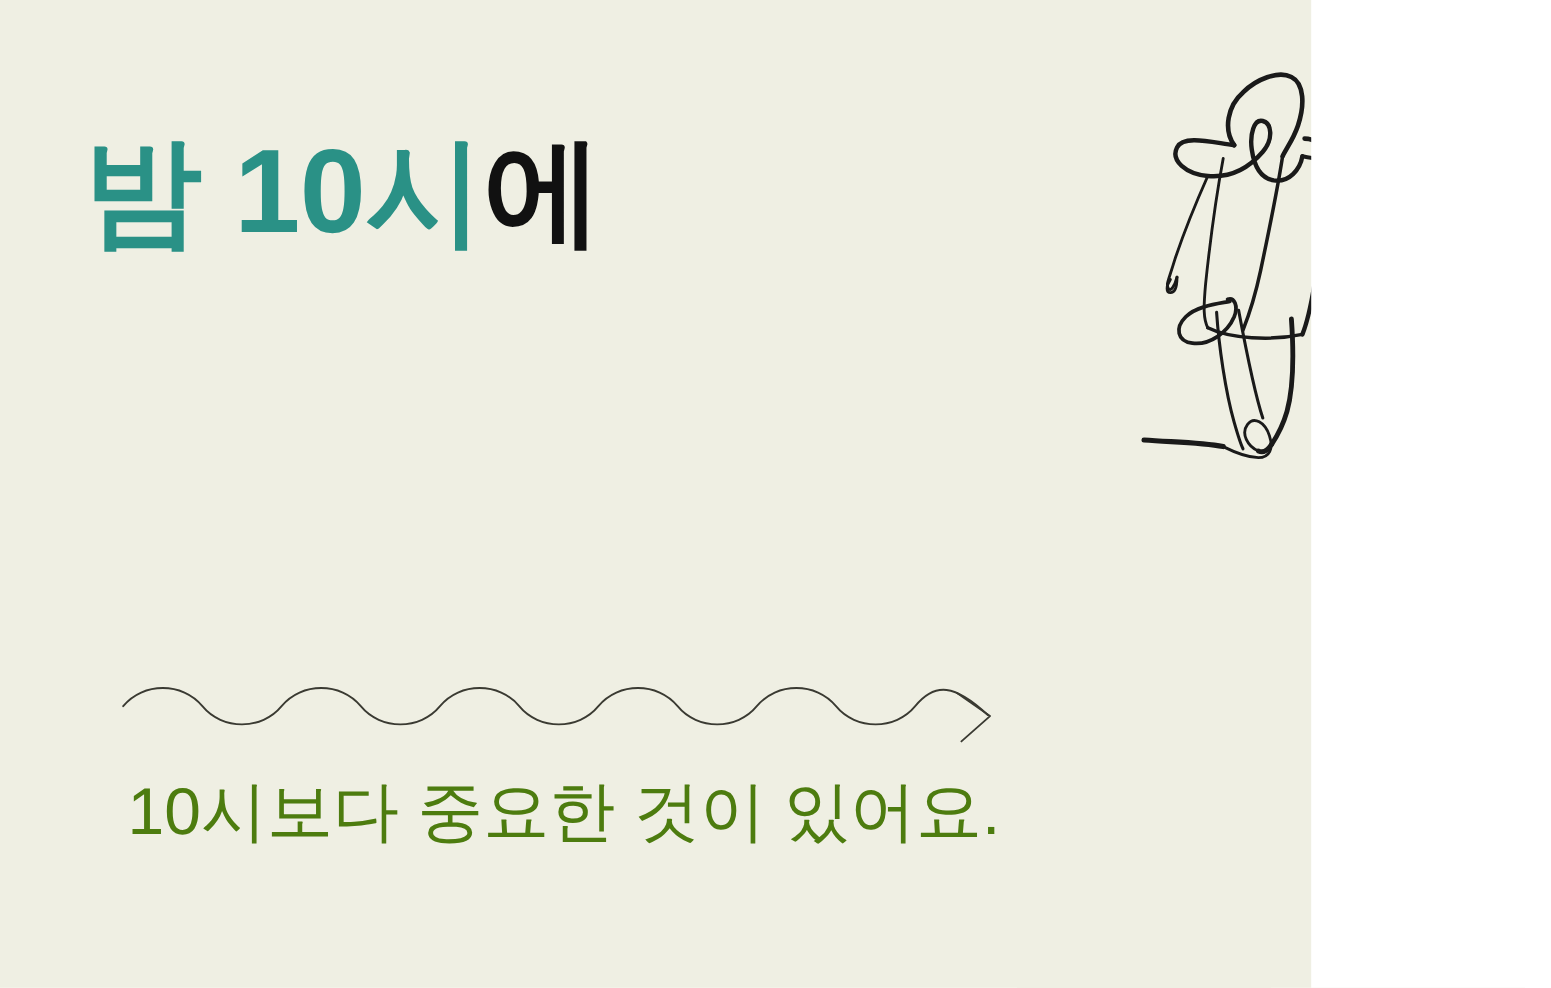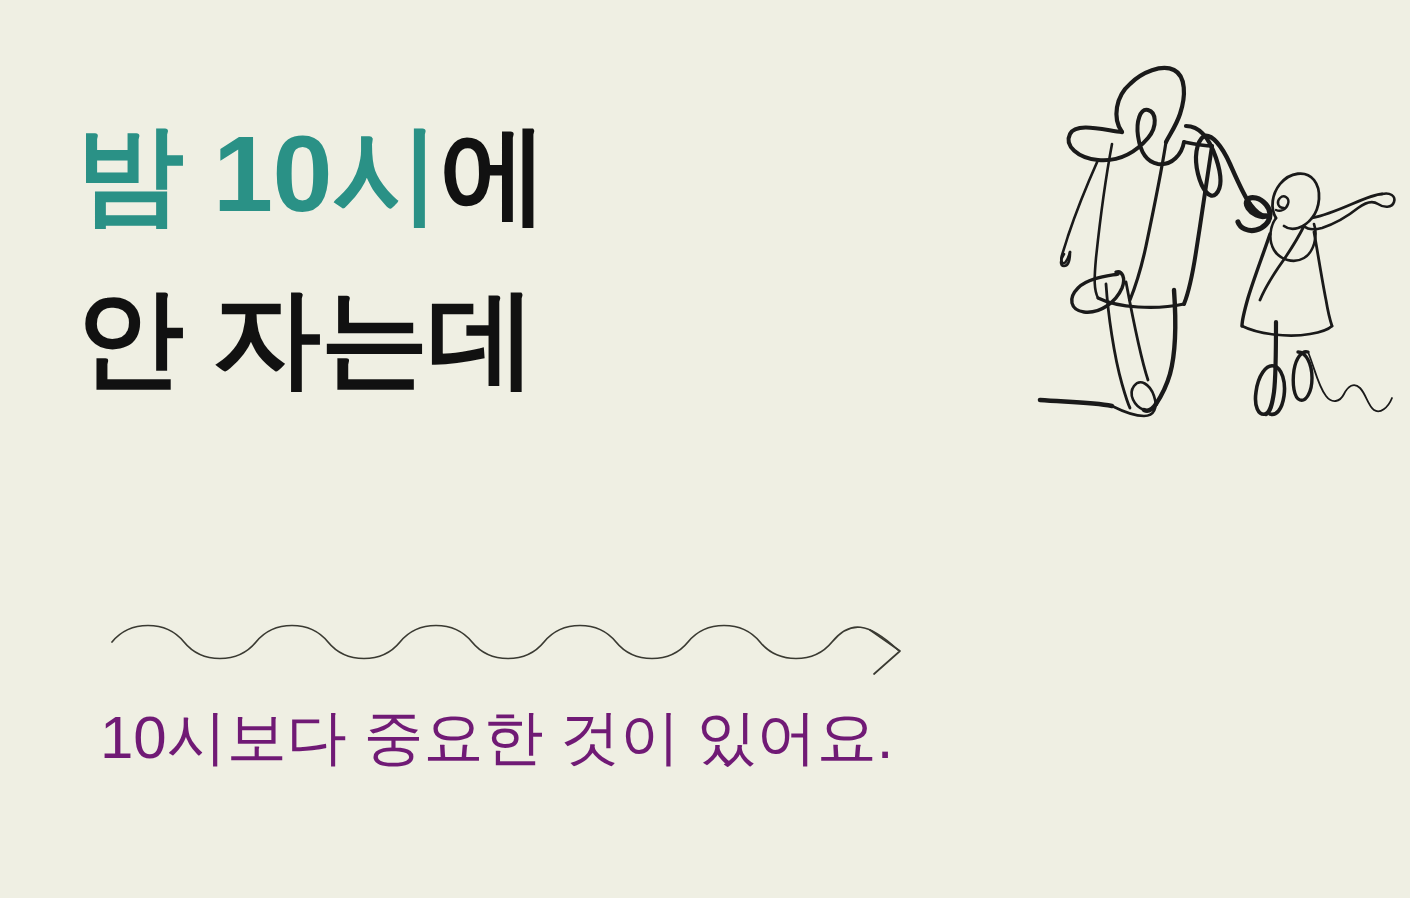--- a/index.html
+++ b/index.html
@@ -7,21 +7,21 @@
     margin: 0;
     padding: 0;
   }
   body {
     background: #ffffff;
     font-family: "Liberation Sans", "DejaVu Sans", sans-serif;
   }
 
   .card {
     position: relative;
-    width: 1410px;
+    width: 1192px;
     height: 898px;
     background: #efefe3;
     overflow: hidden;
   }
 
   
   .headline {
     position: absolute;
     left: 76px;
     top: 92px;
@@ -58,29 +58,29 @@
     left: 108px;
     top: 604px;
     width: 830px;
     height: 80px;
     pointer-events: none;
   }
 
   
   .subtitle {
     position: absolute;
-    left: 100px;
+    left: 116px;
     top: 700px;
     margin: 0;
     font-family: "Liberation Sans", "DejaVu Sans", sans-serif;
     font-weight: 400;
     font-size: 60px;
     line-height: 1.25;
     letter-spacing: 0px;
-    color: #701a75;
+    color: #4d7c0f;
     white-space: nowrap;
   }
 
   
   .illustration {
     position: absolute;
     left: 1026px;
     top: 22px;
     width: 384px;
     height: 400px;
@@ -91,21 +91,20 @@
     height: 100%;
   }
 </style>
 </head>
 <body>
 
 <div class="card">
 
   <h1 class="headline">
     <span class="line line-1"><span class="hl-accent">밤 10시</span><span class="hl-dark">에</span></span>
-    <span class="line line-2 hl-dark">안 자는데</span>
   </h1>
 
   <div class="wave-divider">
     <svg viewBox="0 0 830 80" xmlns="http://www.w3.org/2000/svg" aria-hidden="true">
       <path d="M4 38
                C 22 16, 58 16, 76 38
                S 130 60, 148 38
                S 202 16, 220 38
                S 274 60, 292 38
                S 346 16, 364 38

